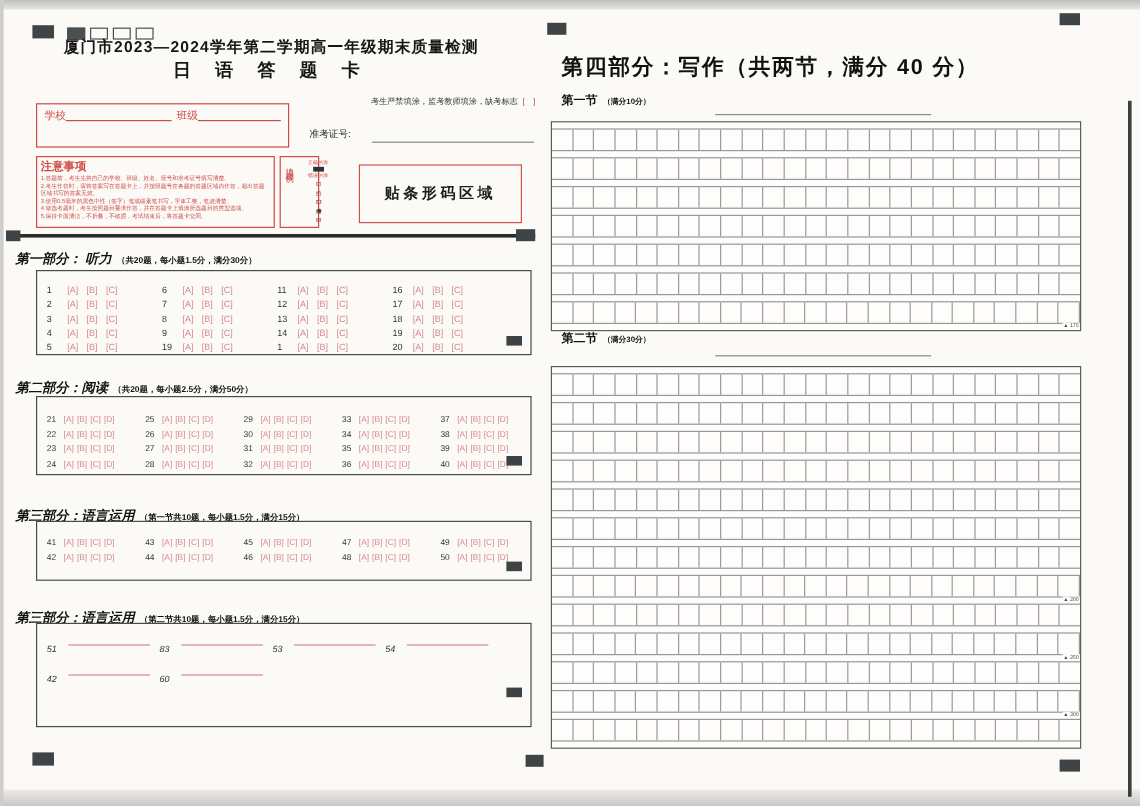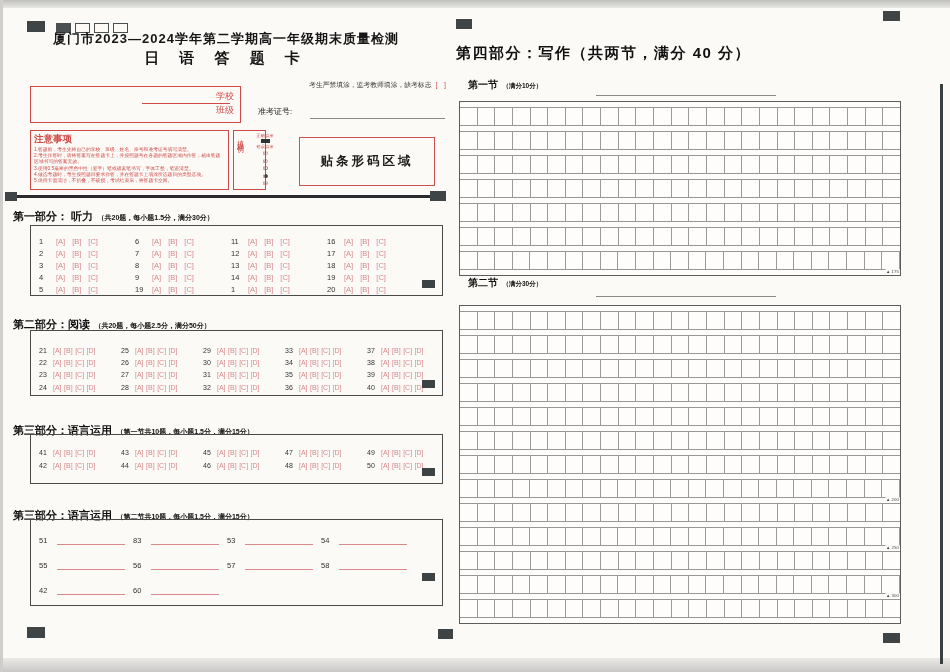--- a/index.html
+++ b/index.html
@@ -20,21 +20,21 @@
   .timing .tm.filled{background:#4a5052;}
 
   .title1{left:20px;top:30px;width:412px;text-align:center;font-size:13px;font-weight:bold;color:#161616;letter-spacing:1px;}
   .title2{left:20px;top:49px;width:412px;text-align:center;font-size:15px;font-weight:bold;letter-spacing:8px;color:#161616;}
 
   .proctor{left:238px;top:80px;width:208px;text-align:right;font-size:6.8px;color:#3a3a3a;white-space:nowrap;}
   .proctor .bracket{color:#d04a46;margin-left:4px;}
 
   
   .student-box{left:30px;top:86px;width:211px;height:37px;border:1.3px solid #cf4a47;box-sizing:border-box;}
-  .info-row{display:flex;align-items:flex-end;padding:0 6px;height:17px;color:#cf4a47;font-size:9px;flex-direction:column;}
+  .info-row{display:flex;padding:0 6px;height:17px;color:#cf4a47;font-size:9px;}
   .info-label{flex-shrink:0;}
   .info-line{border-bottom:1px solid #cf4a47;height:10px;}
   .line-a{width:88px;margin-right:4px;}
   .line-b{flex:1;}
 
   .admission-label{left:258px;top:106px;font-size:8px;color:#222;}
   .admission-line{left:310px;top:117px;width:135px;border-bottom:1px solid #888;height:1px;}
 
   
   .notice-box{left:30px;top:130px;width:199px;height:60px;border:1.3px solid #cf4a47;box-sizing:border-box;padding:2px 3px;color:#cf4a47;overflow:hidden;}
@@ -50,21 +50,21 @@
   .marks{display:flex;flex-wrap:wrap;justify-content:center;gap:1px;width:18px;}
   .mark{width:7px;height:4.5px;border:0.5px solid #cf4a47;font-size:8px;line-height:4px;transform:scale(0.45);transform-origin:50% 50%;color:#444;text-align:center;}
 
   .barcode-box{left:299px;top:137px;width:136px;height:49px;border:1.4px solid #d0524e;box-sizing:border-box;display:flex;align-items:center;justify-content:center;}
   .barcode-box span{font-size:12.5px;font-weight:bold;letter-spacing:3px;color:#1d1d1d;}
 
   .divider{left:5px;top:195px;width:441px;height:2.5px;background:#2b2b2b;}
 
   
   .sec-head{position:absolute;left:13px;white-space:nowrap;}
-  .sec-head .main{font-size:11px;font-weight:bold;color:#111;}
+  .sec-head .main{font-size:11px;font-weight:bold;color:#111;font-style:italic;}
   .sec-head .sub{font-size:7px;font-weight:bold;color:#111;}
 
   .answer-box{position:absolute;left:30px;width:413px;border:1.5px solid #4a4a4a;box-sizing:border-box;background:transparent;}
   .box-marker{position:absolute;right:7px;bottom:7px;width:13px;height:8px;background:#3d4345;}
 
   .bubbles{position:absolute;inset:0;display:flex;padding:9px 0 0 8px;}
   .bubble-col{flex-shrink:0;}
   .bubble-item{display:flex;align-items:center;}
   .qnum{flex-shrink:0;color:#333;}
   .opts{display:flex;}
@@ -78,26 +78,26 @@
   .s2 .qnum,.s3 .qnum{width:14px;font-size:7px;}
   .s2 .bubble,.s3 .bubble{font-size:7px;}
   .s2 .opts,.s3 .opts{gap:2.5px;}
   .s2 .bubble-item{height:12.4px;}
   .s2 .bubbles{padding-top:13px;}
   .s3 .bubble-item{height:13px;}
   .s3 .bubbles{padding-top:11px;}
 
   .blank-rows{position:absolute;inset:0;padding:8px 0 0 8px;}
   .blank-row{display:flex;height:25px;align-items:center;}
-  .blank-cell{width:94px;display:flex;align-items:flex-end;}
+  .blank-cell{width:94px;display:flex;align-items:flex-start;font-style:italic;}
   .blank-num{width:14px;font-size:7.5px;color:#333;flex-shrink:0;}
   .blank-line{width:68px;height:1px;border-bottom:1px solid #d8898c;margin-left:4px;}
 
   
-  .part4-title{left:456px;top:44px;font-size:15px;font-weight:bold;letter-spacing:1.5px;color:#111;white-space:nowrap;}
+  .part4-title{left:468px;top:44px;font-size:18px;font-weight:bold;letter-spacing:1.5px;color:#111;white-space:nowrap;}
   .w-head{position:absolute;left:468px;white-space:nowrap;}
   .w-head .main{font-size:10px;font-weight:bold;color:#111;}
   .w-head .sub{font-size:6.5px;font-weight:bold;color:#111;}
   .w-line{position:absolute;width:180px;border-top:1.2px solid #8a8a8a;height:0;}
 
   .writing-grid{position:absolute;left:459px;width:442px;border:1.5px solid #5c5c5c;box-sizing:border-box;background:#fefdfb;}
   .grid-gap{height:5px;}
   .grid-cells{display:flex;height:17px;border-top:1px solid #979797;border-bottom:1px solid #979797;position:relative;}
   .grid-cell{flex:1;border-right:1px solid #9a9a9a;}
   .grid-cell:last-child{border-right:none;}
@@ -684,38 +684,20 @@
           <span class="blank-num">53</span>
           <span class="blank-line"></span>
         </div>
         <div class="blank-cell">
           <span class="blank-num">54</span>
           <span class="blank-line"></span>
         </div>
       </div>
       <div class="blank-row">
         <div class="blank-cell">
-          <span class="blank-num">55</span>
-          <span class="blank-line"></span>
-        </div>
-        <div class="blank-cell">
-          <span class="blank-num">56</span>
-          <span class="blank-line"></span>
-        </div>
-        <div class="blank-cell">
-          <span class="blank-num">57</span>
-          <span class="blank-line"></span>
-        </div>
-        <div class="blank-cell">
-          <span class="blank-num">58</span>
-          <span class="blank-line"></span>
-        </div>
-      </div>
-      <div class="blank-row">
-        <div class="blank-cell">
           <span class="blank-num">42</span>
           <span class="blank-line"></span>
         </div>
         <div class="blank-cell">
           <span class="blank-num">60</span>
           <span class="blank-line"></span>
         </div>
       </div>
     </div>
   <div class="box-marker" style="bottom:24px;"></div>

